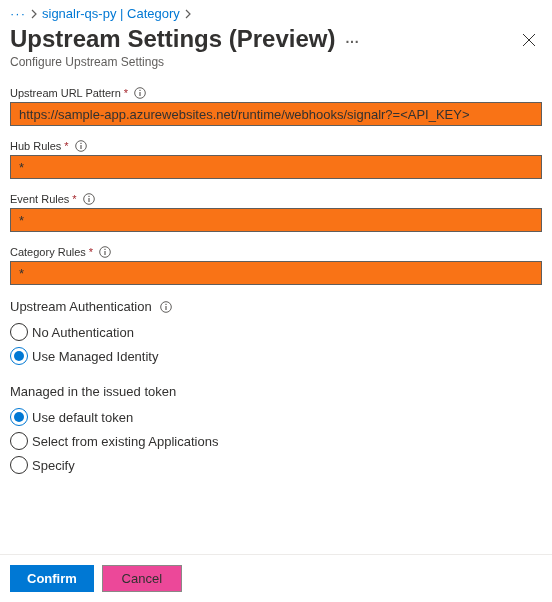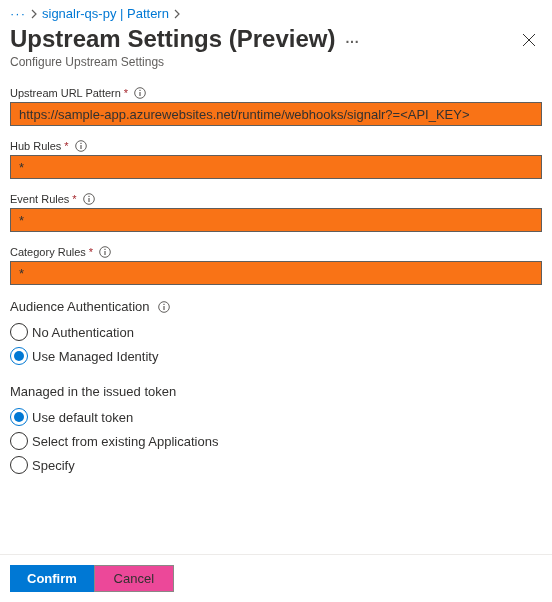--- a/index.html
+++ b/index.html
@@ -93,21 +93,21 @@
       width: 10px; height: 10px;
       background: #0078d4;
       border-radius: 50%;
     }
     .radio-row span { font-size: 13px; color: #323130; }
     .footer {
       position: absolute;
       left: 0; right: 0; bottom: 0;
       padding: 10px;
       display: flex;
-      gap: 0;
+      gap: 8px;
       align-items: center;
     }
     .footer-divider {
       position: absolute;
       left: 0; right: 0;
       top: -1px;
       height: 1px;
       background: #edebe9;
     }
     .btn {
@@ -130,21 +130,21 @@
 </head>
 <body>
 
 <div class="breadcrumb">
   <span class="dots">···</span>
   <span class="bc-chevron">
     <svg width="8" height="10" viewBox="0 0 8 10">
         <path d="M2 1 L6 5 L2 9" stroke="#605e5c" stroke-width="1.2" fill="none"></path>
       </svg>
   </span>
-  <a href="#">signalr-qs-py | Pattern</a>
+  <a href="#">signalr-qs-py | Category</a>
   <span class="bc-chevron">
     <svg width="8" height="10" viewBox="0 0 8 10">
         <path d="M2 1 L6 5 L2 9" stroke="#605e5c" stroke-width="1.2" fill="none"></path>
       </svg>
   </span>
 </div>
 
 <div class="header">
   <div class="title-wrap">
     <div class="title">
@@ -216,21 +216,21 @@
             <circle cx="6" cy="6" r="5.3" stroke="#605e5c" stroke-width="1" fill="none"></circle>
             <rect x="5.4" y="5" width="1.2" height="4" fill="#605e5c"></rect>
             <rect x="5.4" y="2.8" width="1.2" height="1.2" fill="#605e5c"></rect>
           </svg>
       </span>
     </div>
     <input class="text-input" type="text" value="*" style="">
   </div>
 
   <div class="section-label">
-    <span>Audience Authentication</span>
+    <span>Upstream Authentication</span>
     <span class="info-icon">
       <svg width="12" height="12" viewBox="0 0 12 12">
           <circle cx="6" cy="6" r="5.3" stroke="#605e5c" stroke-width="1" fill="none"></circle>
           <rect x="5.4" y="5" width="1.2" height="4" fill="#605e5c"></rect>
           <rect x="5.4" y="2.8" width="1.2" height="1.2" fill="#605e5c"></rect>
         </svg>
     </span>
   </div>
   <div class="radio-group">
     <div class="radio-row">

